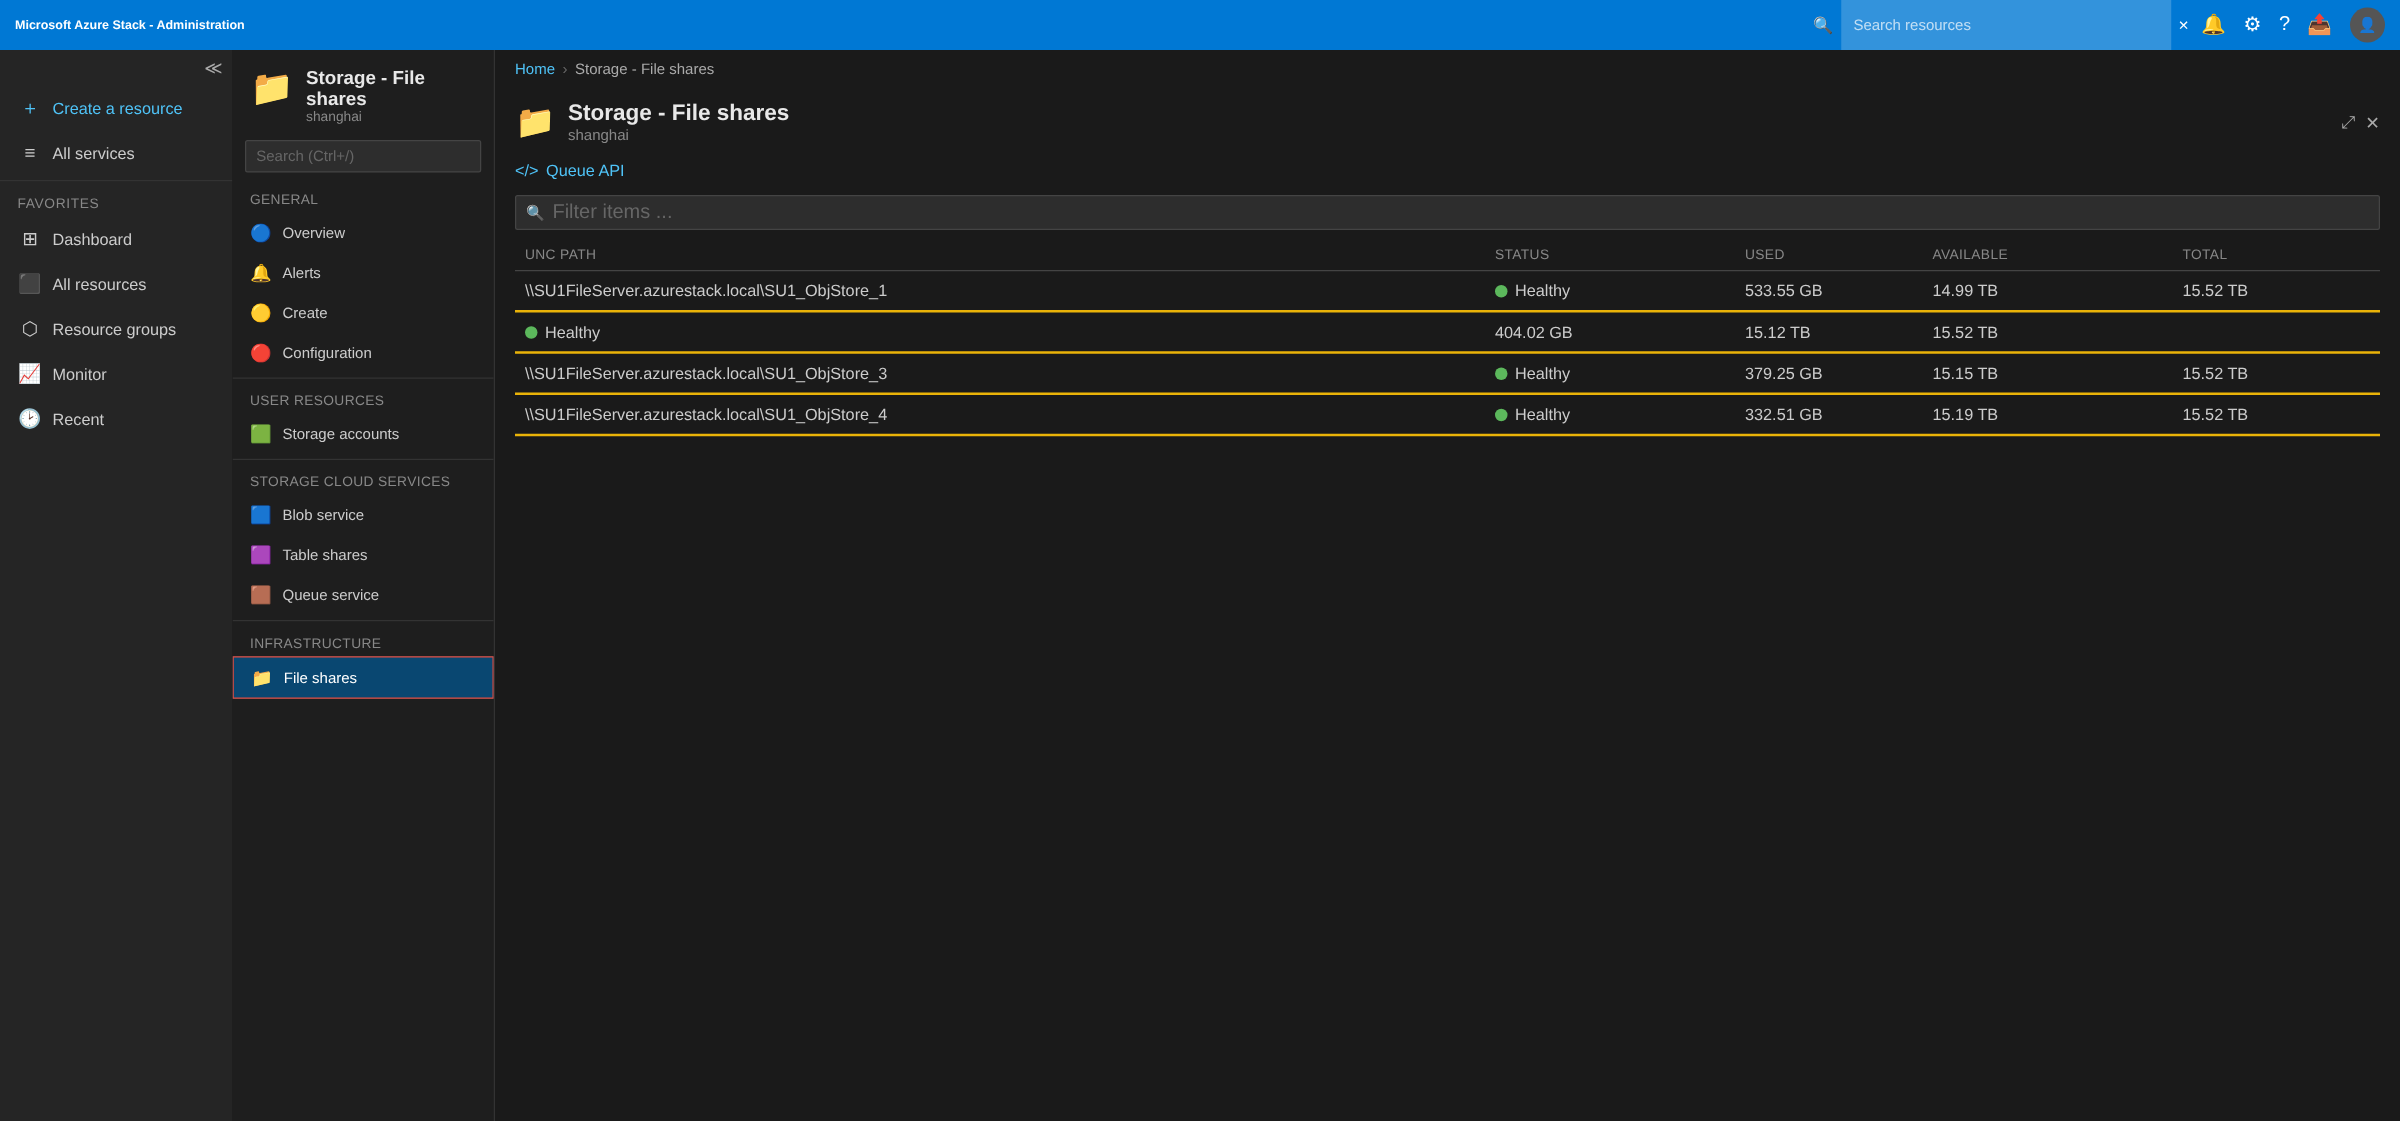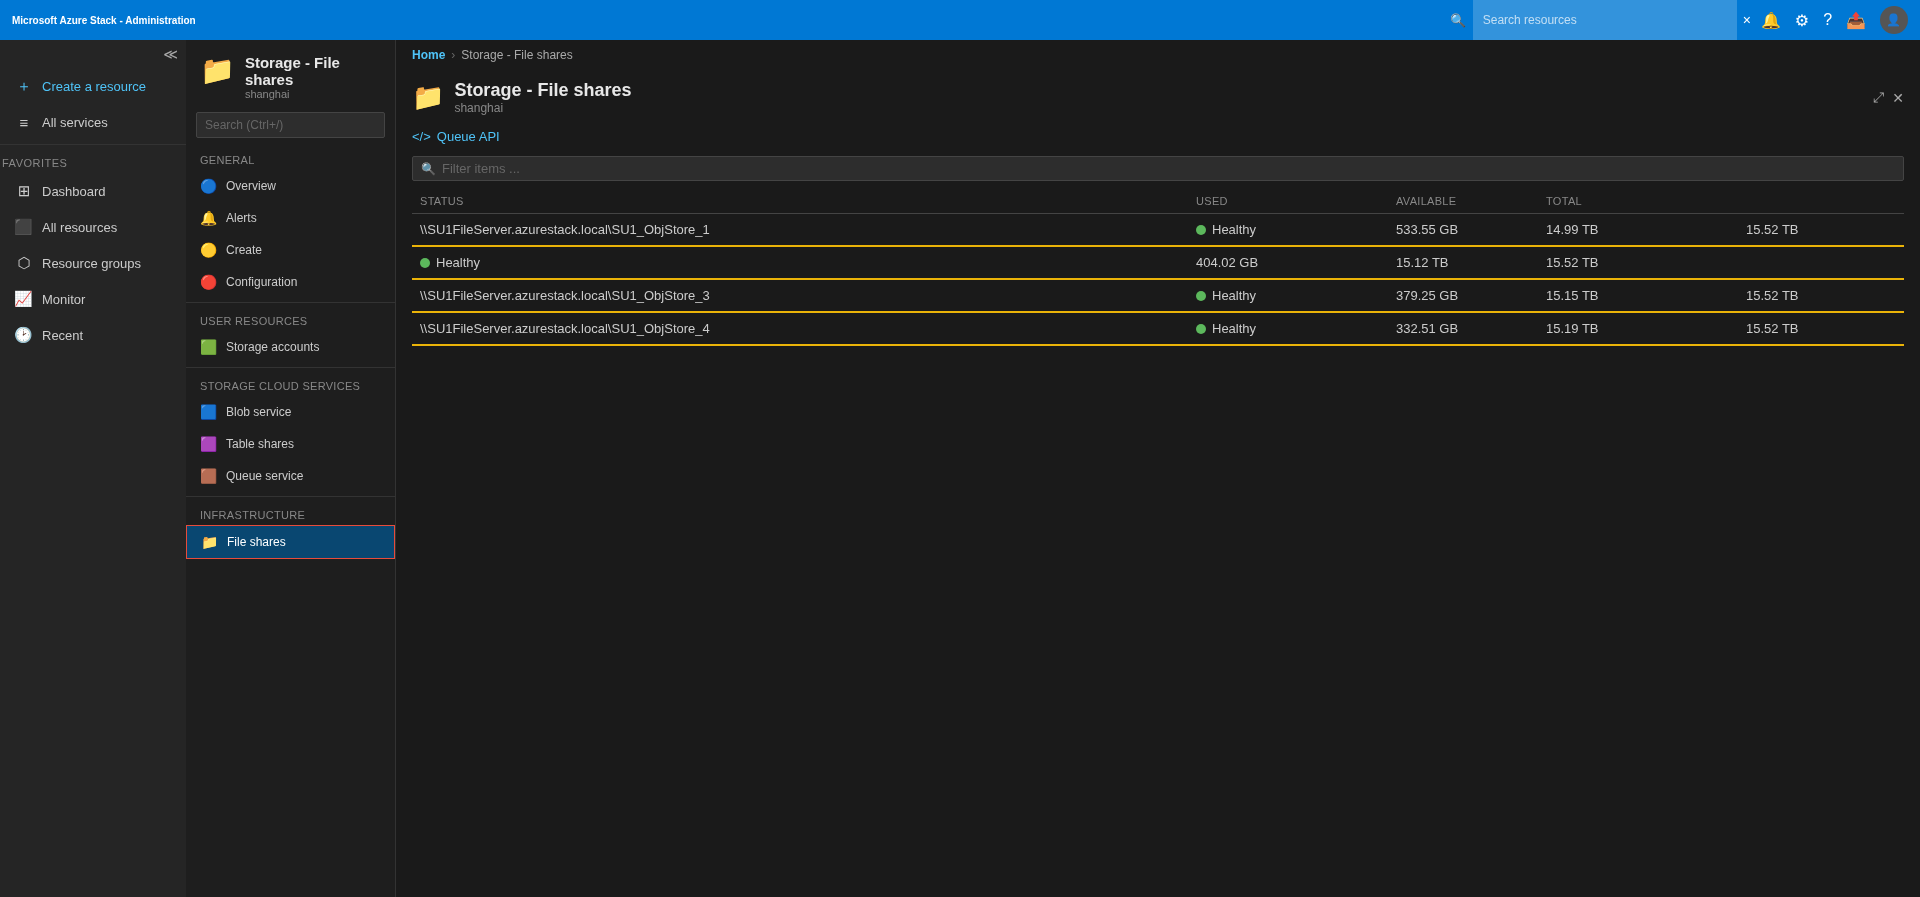--- a/index.html
+++ b/index.html
@@ -81,21 +81,21 @@
       align-items: center;
       gap: 8px;
       padding: 9px 14px;
       cursor: pointer;
       color: #ccc;
       font-size: 13px;
     }
     .nav-item .nav-icon { font-size: 15px; width: 20px; text-align: center; }
     .nav-item.create { color: #4fc3f7; }
     .nav-section {
-      padding: 8px 2px 4px;
+      padding: 8px 14px 4px;
       font-size: 11px;
       color: #888;
       text-transform: uppercase;
       letter-spacing: 0.5px;
     }
     .nav-divider { border-top: 1px solid #333; margin: 4px 0; }
 
     
     .secondary-panel {
       width: 210px;
@@ -170,21 +170,21 @@
       padding: 0;
     }
     .breadcrumb {
       padding: 8px 16px;
       font-size: 12px;
       color: #aaa;
       display: flex;
       gap: 6px;
       align-items: center;
     }
-    .breadcrumb a { color: #4fc3f7; cursor: pointer; text-decoration: none; font-weight: bold; }
+    .breadcrumb a { color: #4fc3f7; cursor: pointer; text-decoration: none; }
     .breadcrumb-sep { color: #666; }
 
     .content-header {
       padding: 10px 16px 6px;
       display: flex;
       align-items: center;
       justify-content: space-between;
     }
     .content-title-block { display: flex; align-items: center; gap: 10px; }
     .content-folder-icon { font-size: 26px; color: #f0c040; }
@@ -218,21 +218,21 @@
       border: 1px solid #444;
       border-radius: 2px;
       padding: 4px 8px;
       gap: 6px;
     }
     .filter-icon { color: #888; font-size: 12px; }
     .filter-input {
       background: none;
       border: none;
       color: #c4b5fd;
-      font-size: 13px;
+      font-size: 16px;
       flex: 1;
       outline: none;
     }
     .filter-input::placeholder { color: #666; }
 
     .table-container {
       margin: 8px 16px;
     }
     .table-header {
       display: grid;
@@ -410,20 +410,21 @@
       </button>
     </div>
 
     <div class="filter-bar">
       <span class="filter-icon">🔍</span>
       <input class="filter-input" placeholder="Filter items ..." style="">
     </div>
 
     <div class="table-container">
       <div class="table-header">
+        <span>UNC PATH</span>
         <span>STATUS</span>
         <span>USED</span>
         <span>AVAILABLE</span>
         <span>TOTAL</span>
       </div>
 
       <div class="table-row">
         <span>\\SU1FileServer.azurestack.local\SU1_ObjStore_1</span>
         <span class="status-cell">
           <span class="status-dot"></span>

